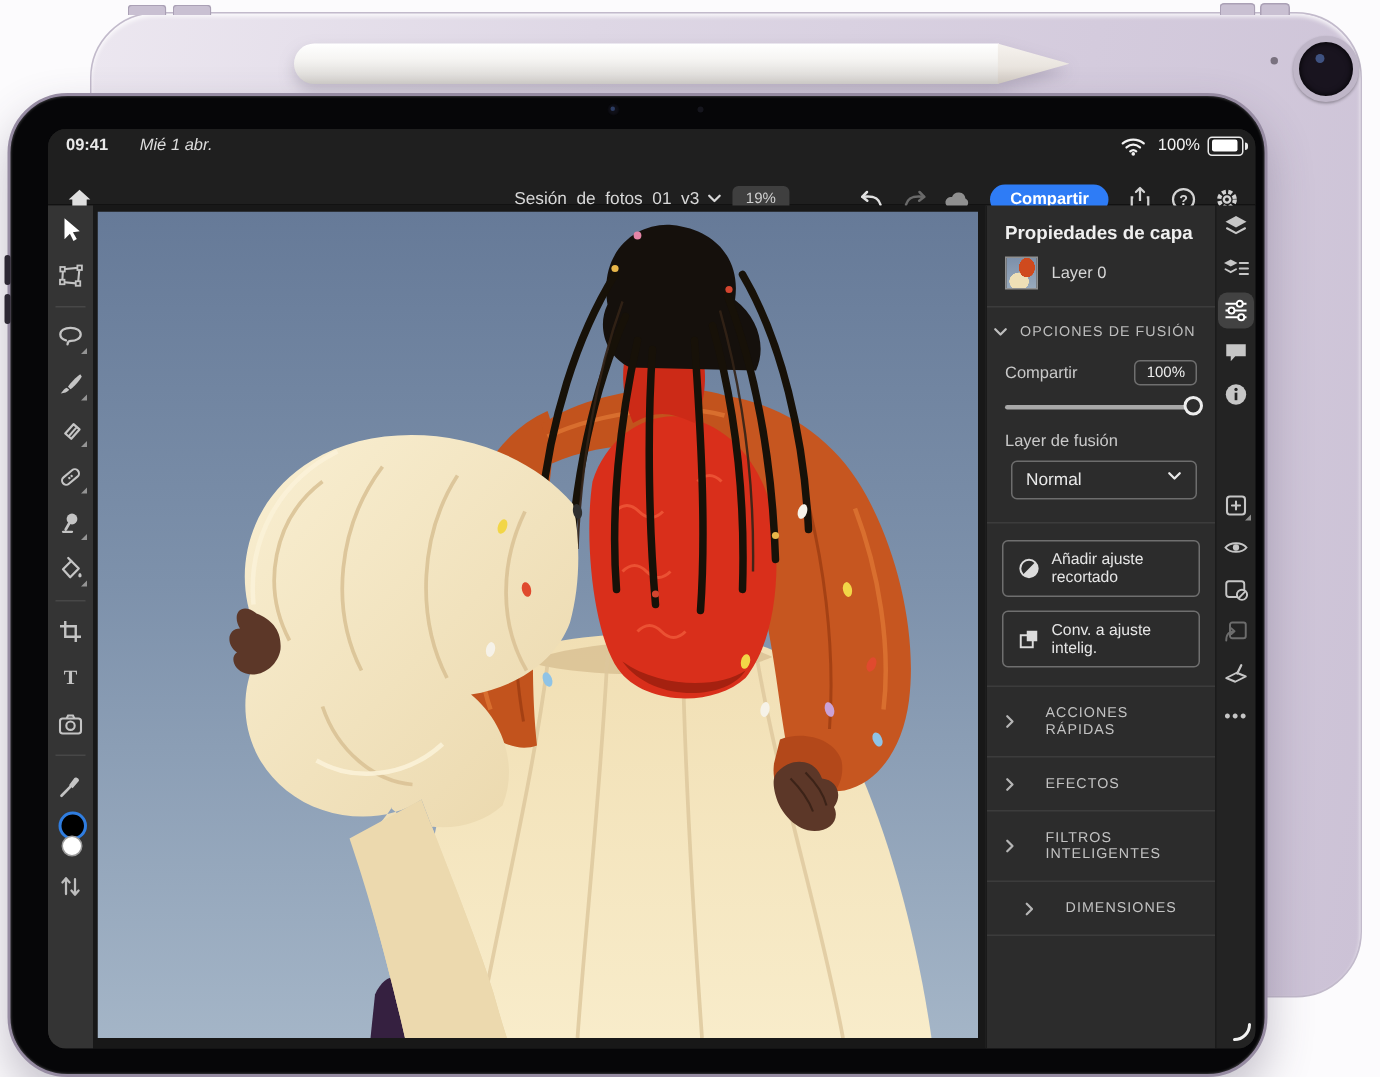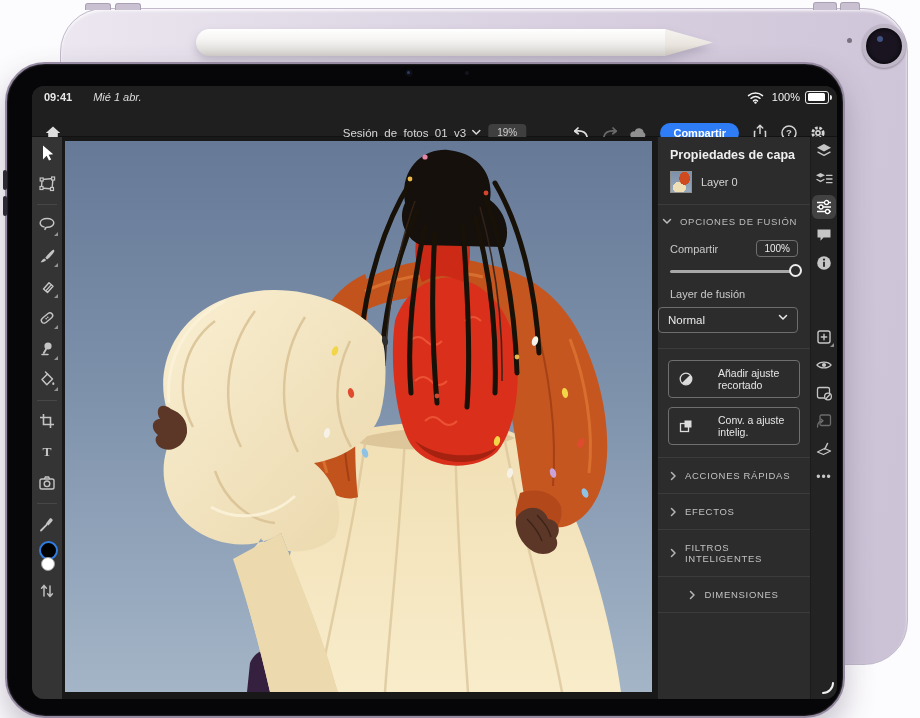--- a/index.html
+++ b/index.html
@@ -73,25 +73,25 @@
                radial-gradient(11px 10px at 42% 78%,#eedfb6 58%,rgba(0,0,0,0) 60%),
                linear-gradient(#7d90aa,#98aabd);}
   .layer-name{font-size:11px;color:#d6d6d6;}
   .pdiv{height:1px;background:#3c3c3c;}
   .sec-head{display:flex;align-items:center;gap:8px;padding:11px 4px;color:#bdbdbd;font-size:9.5px;letter-spacing:.7px;}
   .field-row{display:flex;align-items:center;justify-content:space-between;padding:2px 12px 0 12px;}
   .field-label{font-size:11px;color:#c9c9c9;}
   .value-box{border:1px solid #6f6f6f;border-radius:4px;padding:2px 7px;font-size:10px;color:#ececec;}
   .slider{position:relative;margin:13px 14px 15px 12px;height:3px;background:#a8a8a8;border-radius:2px;}
   .slider-handle{position:absolute;right:-6px;top:-6px;width:13px;height:13px;border-radius:50%;background:#2c2c2c;border:2px solid #ededed;box-sizing:border-box;}
-  .select-box{display:flex;align-items:flex-start;justify-content:space-between;margin:7px 12px 15px 0;padding:6px 9px;border:1px solid #6d6d6d;border-radius:4px;color:#e9e9e9;font-size:11.5px;}
+  .select-box{display:flex;align-items:flex-start;justify-content:space-between;margin:7px 12px 15px 16px;padding:6px 9px;border:1px solid #6d6d6d;border-radius:4px;color:#e9e9e9;font-size:11.5px;}
   .panel-buttons{padding:11px 10px 3px 10px;}
-  .p-btn{display:flex;align-items:center;gap:24px;margin-bottom:9px;padding:6px 9px;border:1px solid #6f6f6f;border-radius:4px;color:#e6e6e6;font-size:10.5px;background:transparent;width:100%;box-sizing:border-box;}
+  .p-btn{display:flex;align-items:center;gap:7px;margin-bottom:9px;padding:6px 9px;border:1px solid #6f6f6f;border-radius:4px;color:#e6e6e6;font-size:10.5px;background:transparent;width:100%;box-sizing:border-box;}
   .p-btn svg{flex:none;}
-  .panel-section{display:flex;align-items:center;gap:8px;padding:12px 12px;border-top:1px solid #3c3c3c;color:#c2c2c2;font-size:9.5px;letter-spacing:.7px;}
+  .panel-section{display:flex;align-items:center;gap:20px;padding:12px 12px;border-top:1px solid #3c3c3c;color:#c2c2c2;font-size:9.5px;letter-spacing:.7px;}
   .panel-section:last-child{border-bottom:1px solid #3c3c3c;justify-content:center;}
 
   
   .rail{position:absolute;left:778px;top:51px;right:0;bottom:0;background:#232323;border-left:1px solid #1b1b1b;display:flex;flex-direction:column;align-items:center;padding-top:2px;box-sizing:border-box;}
   .rail-btn{position:relative;width:24px;height:24px;margin-bottom:4px;display:flex;align-items:center;justify-content:center;color:#c6c6c6;border-radius:6px;}
   .rail-btn.selected{background:#424242;color:#ffffff;}
   .rail-btn.dim{color:#6c6c6c;}
   .rail-btn .fly{position:absolute;right:2px;bottom:2px;width:0;height:0;border-left:4px solid transparent;border-bottom:4px solid #8f8f8f;}
   .rail-gap{height:46px;flex:none;}
   .curl{position:absolute;right:3px;bottom:5px;color:#f2f2f2;}

